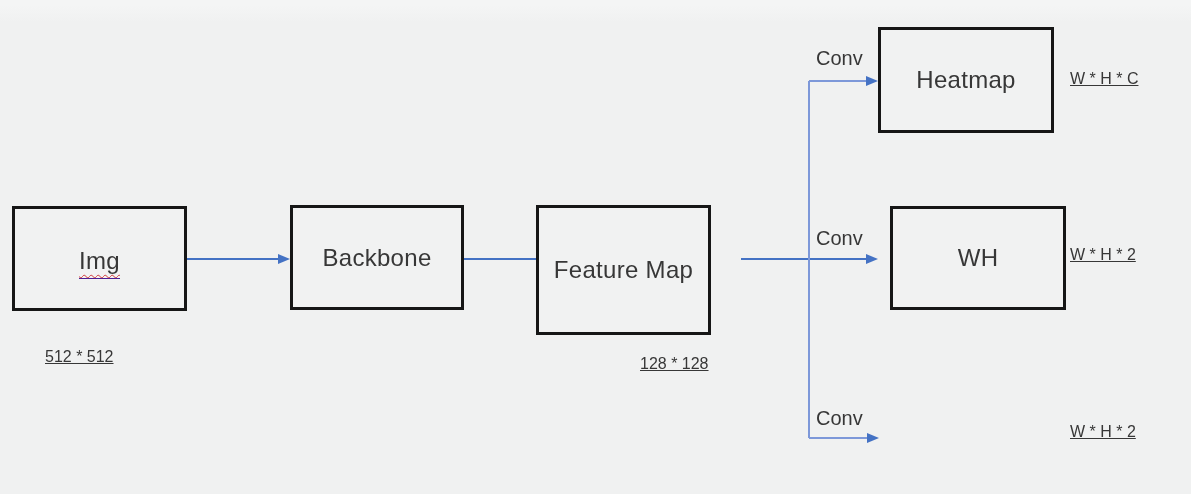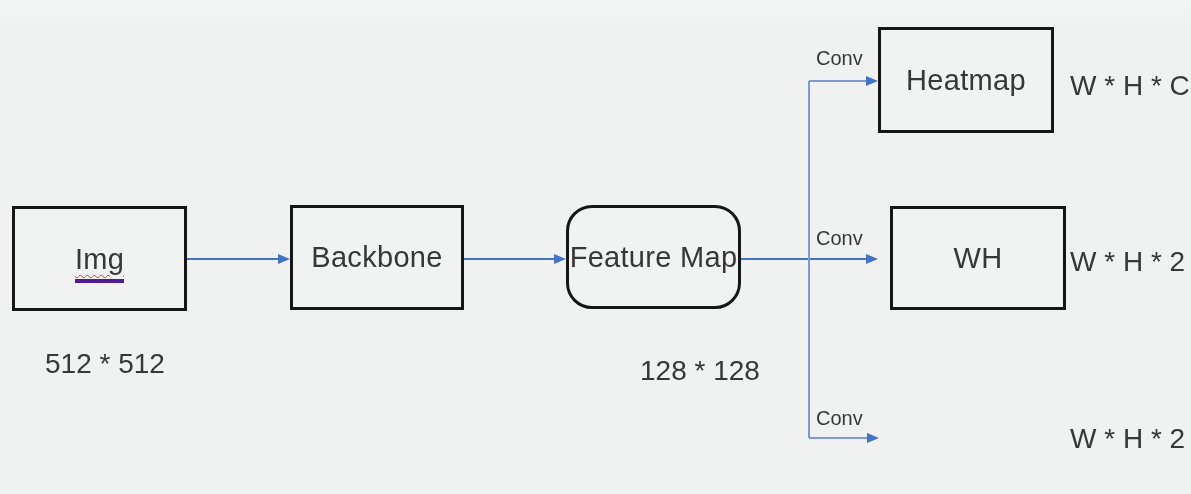--- a/index.html
+++ b/index.html
@@ -32,51 +32,51 @@
     fill: none;
   }
   .node {
     position: absolute;
     box-sizing: border-box;
     background: #f1f2f2;
     border: 3px solid #161616;
     display: flex;
     align-items: center;
     justify-content: center;
-    font-size: 29px;
+    font-size: 24px;
     color: #373737;
     letter-spacing: 0.3px;
   }
   #node-img        { left: 12px;  top: 206px; width: 175px; height: 105px; }
   #node-backbone   { left: 290px; top: 205px; width: 174px; height: 105px; }
-  #node-feature-map{ left: 566px; top: 205px; width: 175px; height: 104px; border-radius: 26px; }
+  #node-feature-map{ left: 536px; top: 205px; width: 175px; height: 130px; }
   #node-heatmap    { left: 878px; top: 27px;  width: 176px; height: 106px; }
   #node-wh         { left: 878px; top: 206px; width: 176px; height: 104px; margin-left: 12px; }
   #node-offset     { left: 879px; top: 383px; width: 175px; height: 105px; }
 
   .img-label {
-    border-bottom: 4px solid #4c1d95;
+    border-bottom: 1px solid #4c1d95;
     text-decoration: underline wavy #cf3a3a 1px;
     text-underline-offset: 5px;
     padding-bottom: 3px;
     margin-top: 8px;
   }
 
   .label {
     position: absolute;
     color: #373737;
     white-space: nowrap;
     text-align: center;
   }
   .conv { font-size: 20px; }
   #conv-top    { left: 816px; top: 47px;  }
   #conv-middle { left: 816px; top: 227px; }
   #conv-bottom { left: 816px; top: 407px; }
 
-  .dim { font-size: 28px; }
+  .dim { font-size: 16px; text-decoration: underline; }
   #dim-img          { left: 45px;   top: 348px; }
   #dim-feature-map  { left: 600px;  top: 355px; margin-left: 40px; }
   #shape-heatmap    { left: 1070px; top: 70px;  }
   #shape-wh         { left: 1070px; top: 246px; }
   #shape-offset     { left: 1070px; top: 423px; }
 </style>
 </head>
 <body>
 
 <div class="canvas">

